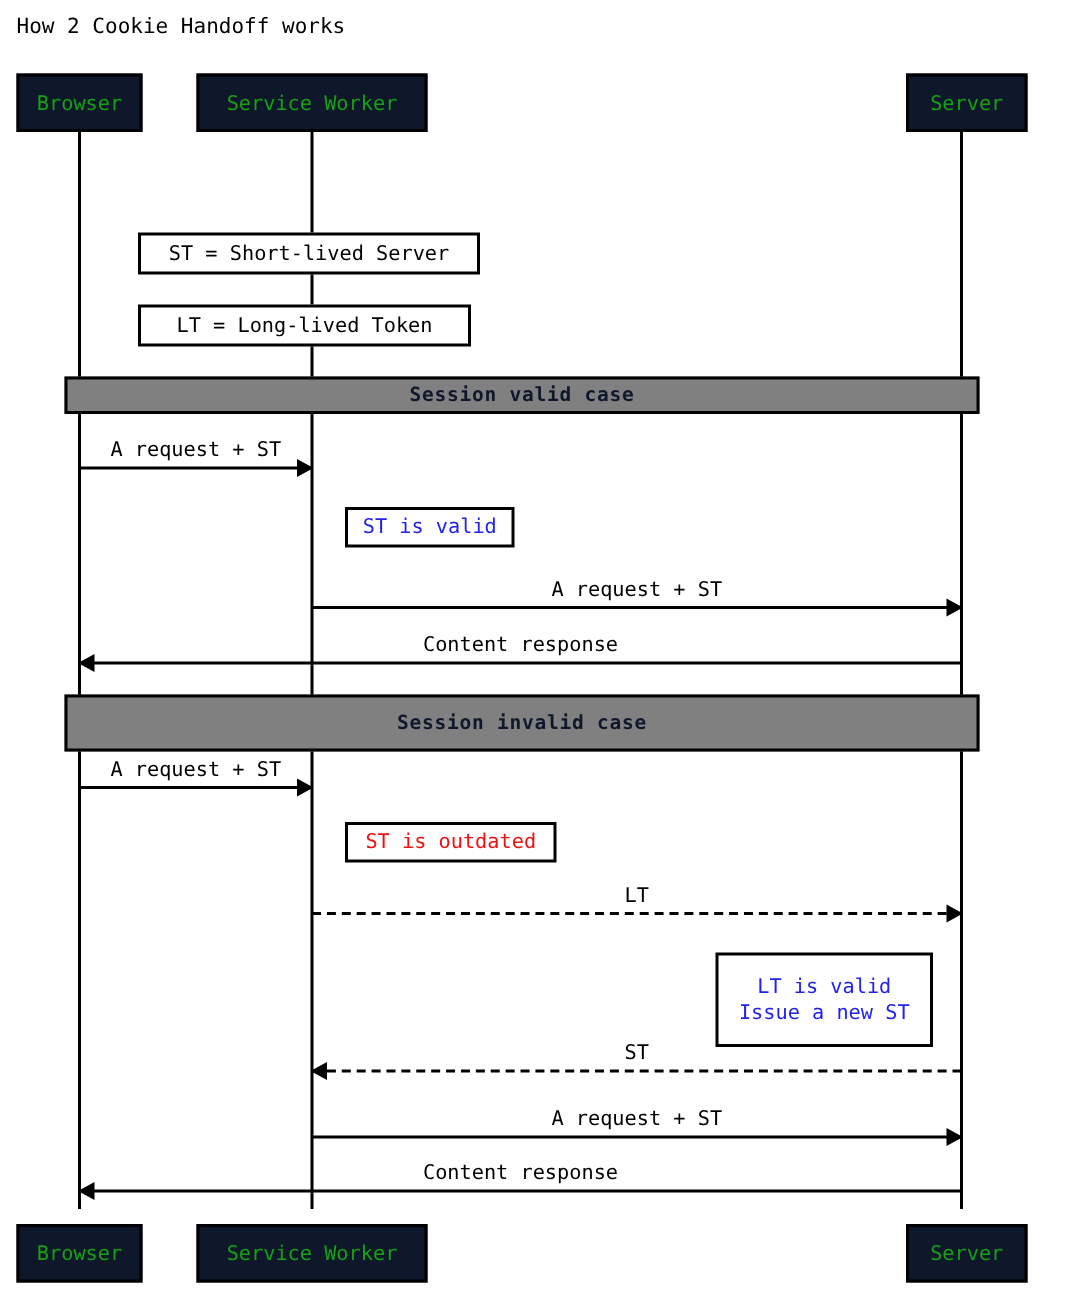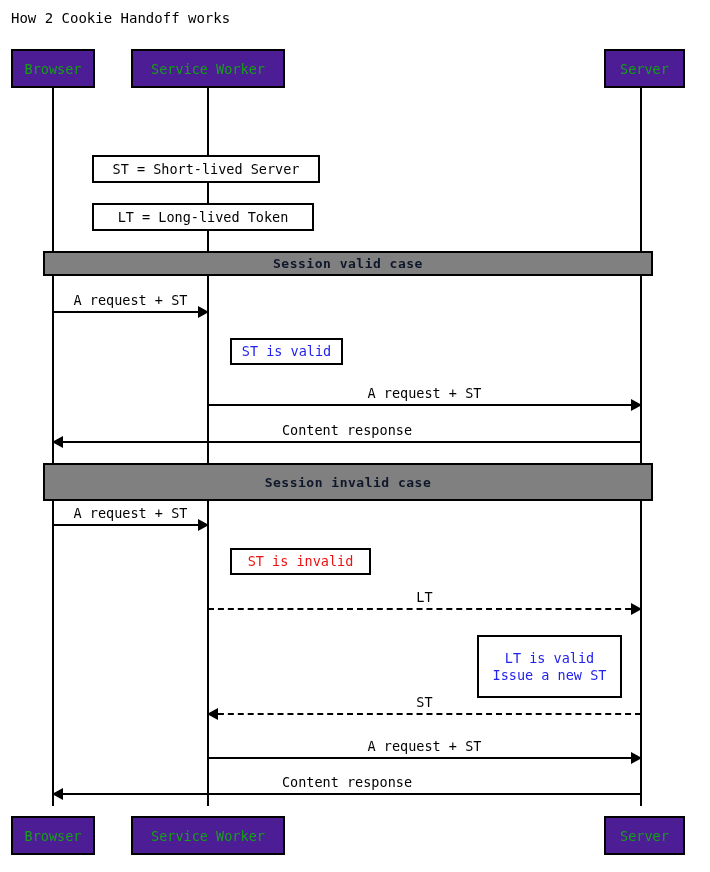--- a/index.html
+++ b/index.html
@@ -11,21 +11,21 @@
   #stage{position:absolute;left:0;top:0;width:710px;height:872px;}
 
   .title{
     position:absolute;left:11px;top:10px;
     font-size:14px;letter-spacing:0px;white-space:nowrap;color:#000;
   }
 
   
   .actor{
     position:absolute;box-sizing:border-box;
-    border:2px solid #000000;background:#4c1d95;
+    border:2px solid #000000;background:#0f172a;
     color:#15a015;font-size:13.5px;
     display:flex;align-items:center;justify-content:center;
     white-space:nowrap;
   }
 
   
   .lifeline{position:absolute;width:2px;background:#000000;}
 
   
   .sectionbar{
@@ -128,21 +128,21 @@
     <span>Session invalid case</span>
   </div>
 
   <div class="msg" style="left:53px;top:524px;width:155px;">
     <div class="line"></div>
     <div class="head right"></div>
     <div class="label">A request + ST</div>
   </div>
 
   <div class="note red" style="left:230px;top:548px;width:141px;height:27px;">
-    <span class="nline">ST is invalid</span>
+    <span class="nline">ST is outdated</span>
   </div>
 
   <div class="msg dashed" style="left:208px;top:608px;width:433px;">
     <div class="line"></div>
     <div class="head right"></div>
     <div class="label">LT</div>
   </div>
 
   <div class="note blue" style="left:477px;top:635px;width:145px;height:63px;">
     <span class="nline">LT is valid</span>

